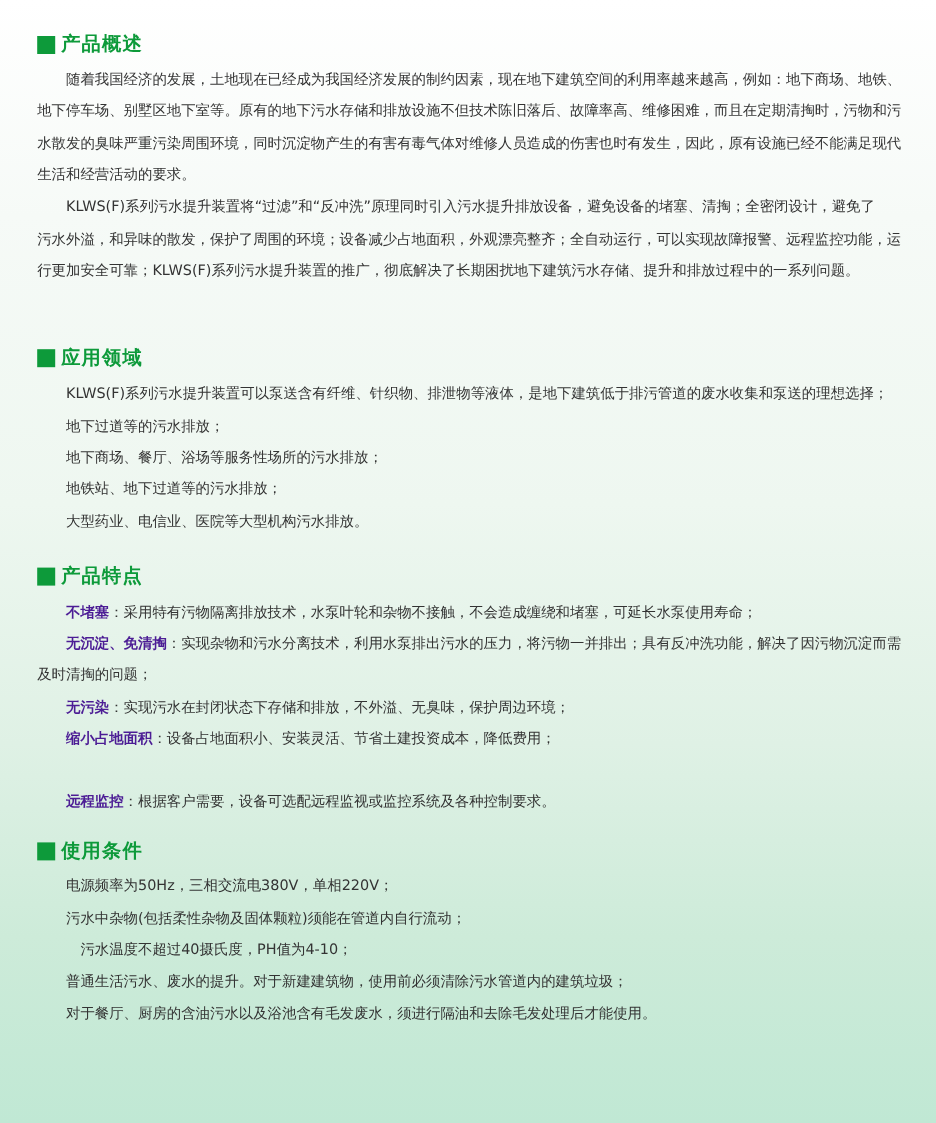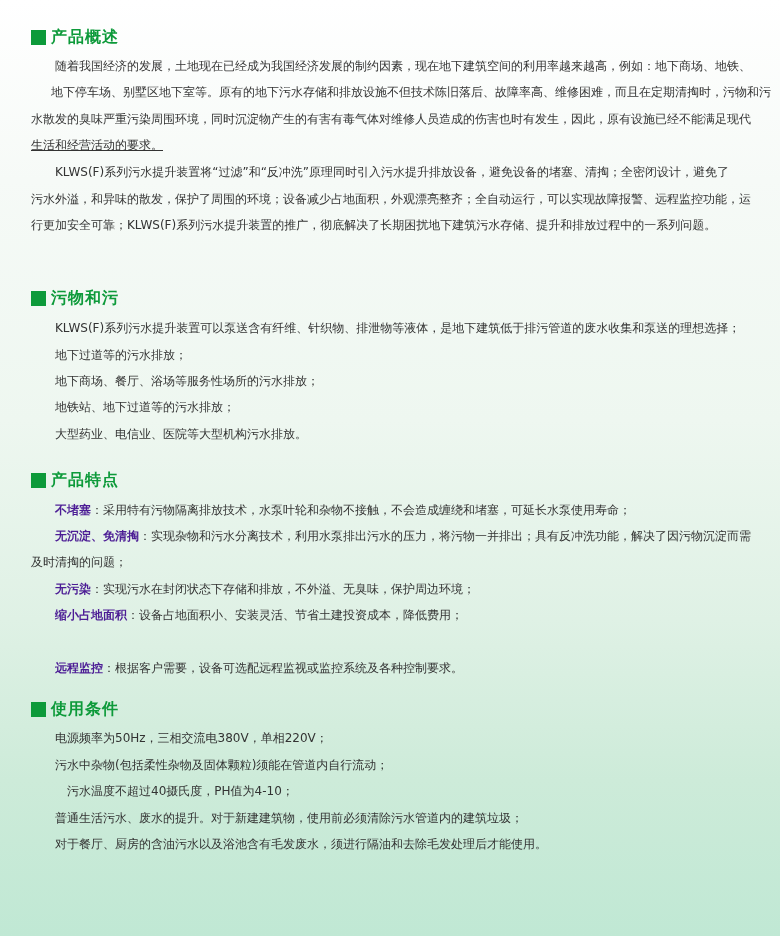--- a/index.html
+++ b/index.html
@@ -51,30 +51,30 @@
 </head>
 <body>
 
 <div class="page">
 
   <div class="section-title" style="top:9px;">
     <span class="sq"></span>
     <span>产品概述</span>
   </div>
   <div class="line" style="left:55px; top:41px;">随着我国经济的发展，土地现在已经成为我国经济发展的制约因素，现在地下建筑空间的利用率越来越高，例如：地下商场、地铁、</div>
-  <div class="line" style="left:31px; top:67px;margin-left:20px;">地下停车场、别墅区地下室等。原有的地下污水存储和排放设施不但技术陈旧落后、故障率高、维修困难，而且在定期清掏时，污物和污</div>
+  <div class="line" style="left:31px; top:67px;">地下停车场、别墅区地下室等。原有的地下污水存储和排放设施不但技术陈旧落后、故障率高、维修困难，而且在定期清掏时，污物和污</div>
   <div class="line" style="left:31px; top:94px;">水散发的臭味严重污染周围环境，同时沉淀物产生的有害有毒气体对维修人员造成的伤害也时有发生，因此，原有设施已经不能满足现代</div>
-  <div class="line" style="left:31px; top:120px;text-decoration:underline;">生活和经营活动的要求。</div>
+  <div class="line" style="left:31px; top:120px;">生活和经营活动的要求。</div>
   <div class="line" style="left:55px; top:147px;">KLWS(F)系列污水提升装置将“过滤”和“反冲洗”原理同时引入污水提升排放设备，避免设备的堵塞、清掏；全密闭设计，避免了</div>
   <div class="line" style="left:31px; top:174px;">污水外溢，和异味的散发，保护了周围的环境；设备减少占地面积，外观漂亮整齐；全自动运行，可以实现故障报警、远程监控功能，运</div>
   <div class="line" style="left:31px; top:200px;">行更加安全可靠；KLWS(F)系列污水提升装置的推广，彻底解决了长期困扰地下建筑污水存储、提升和排放过程中的一系列问题。</div>
 
   <div class="section-title" style="top:270px;">
     <span class="sq"></span>
-    <span>污物和污</span>
+    <span>应用领域</span>
   </div>
   <div class="line" style="left:55px; top:303px;">KLWS(F)系列污水提升装置可以泵送含有纤维、针织物、排泄物等液体，是地下建筑低于排污管道的废水收集和泵送的理想选择；</div>
   <div class="line" style="left:55px; top:330px;">地下过道等的污水排放；</div>
   <div class="line" style="left:55px; top:356px;">地下商场、餐厅、浴场等服务性场所的污水排放；</div>
   <div class="line" style="left:55px; top:382px;">地铁站、地下过道等的污水排放；</div>
   <div class="line" style="left:55px; top:409px;">大型药业、电信业、医院等大型机构污水排放。</div>
 
   <div class="section-title" style="top:452px;">
     <span class="sq"></span>
     <span>产品特点</span>

